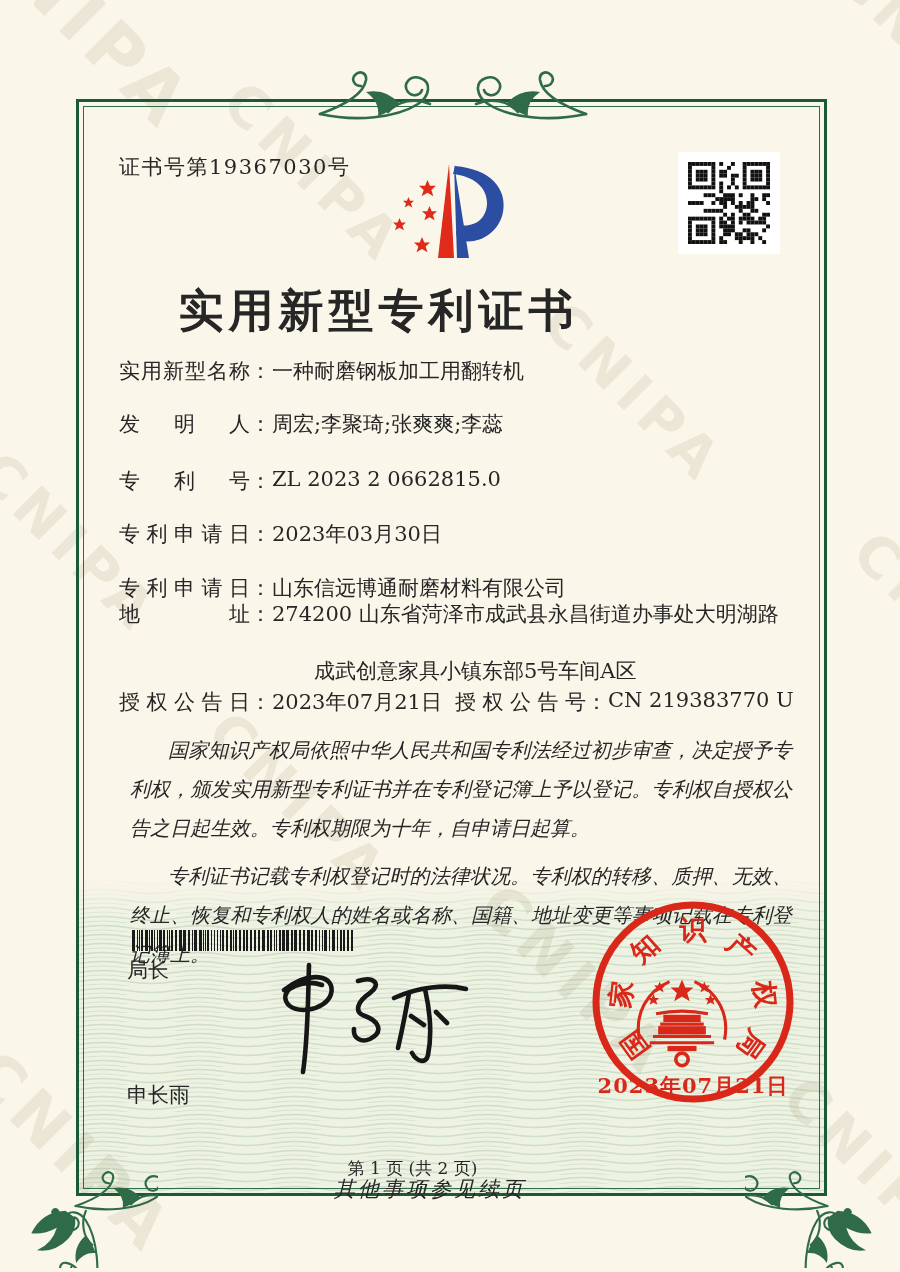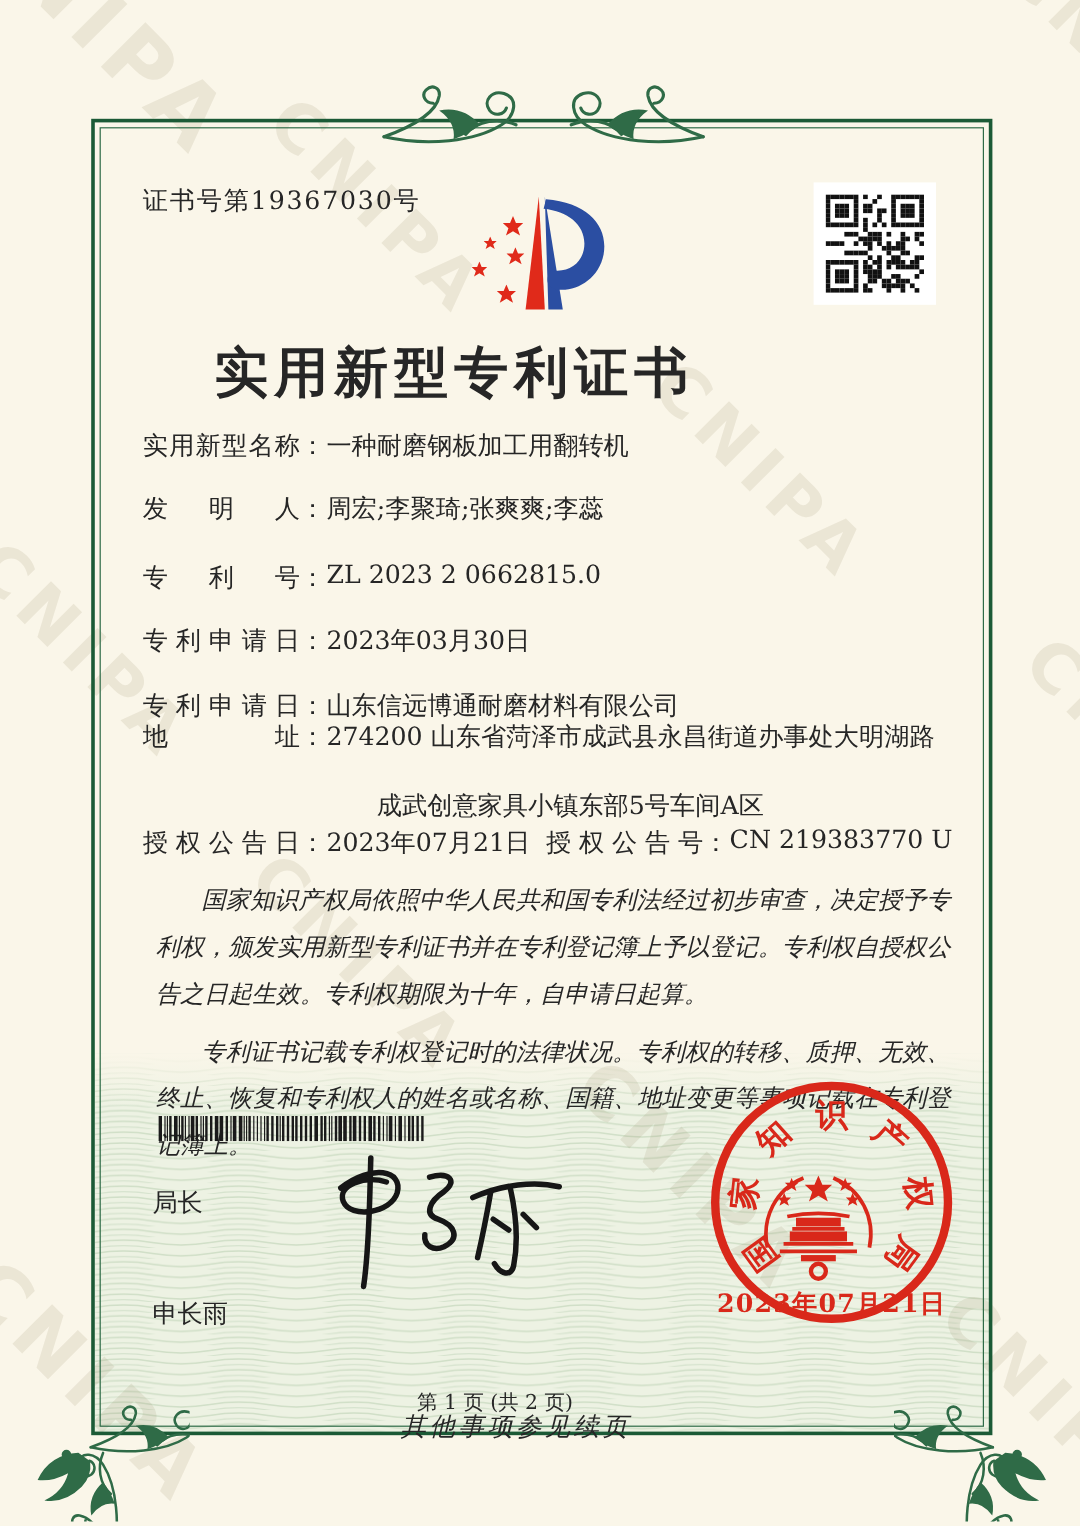--- a/index.html
+++ b/index.html
@@ -28,21 +28,21 @@
   .colon{display:inline-block;width:22px;vertical-align:top;}
   .fvalue{display:inline-block;vertical-align:top;}
   .addr2{position:absolute;left:272px;top:657px;font-size:21px;z-index:4;margin-left:42px;}
   .grant2{position:absolute;left:455px;top:688px;font-size:21px;z-index:4;white-space:nowrap;}
   
   .paras{position:absolute;left:130px;top:731px;width:662px;z-index:4;
       font-style:italic;font-size:20px;line-height:39px;text-align:justify;}
   .paras p{margin:0 0 9px 0;text-indent:1.9em;}
   
   .barcode{position:absolute;left:132px;top:930px;z-index:4;}
-  .officer-title{position:absolute;left:127px;top:988px;font-size:21px;z-index:4;
+  .officer-title{position:absolute;left:127px;top:956px;font-size:21px;z-index:4;
       font-family:"Liberation Sans","DejaVu Sans",sans-serif;font-weight:500;text-align:right;}
   .officer-name{position:absolute;left:127px;top:1037px;font-size:21px;z-index:4;
       font-family:"Liberation Sans","DejaVu Sans",sans-serif;font-weight:500;margin-top:44px;}
   .signature{position:absolute;left:258px;top:958px;z-index:4;}
   
   .seal{position:absolute;left:591px;top:900px;width:204px;height:204px;z-index:5;}
   .seal svg.ring{position:absolute;left:0;top:0;}
   .seal .emblem{position:absolute;left:35px;top:65px;}
   .seal .arc{position:absolute;left:0;top:0;width:204px;height:204px;}
   .seal .arc span{position:absolute;left:88px;top:88px;width:28px;height:28px;text-align:center;

